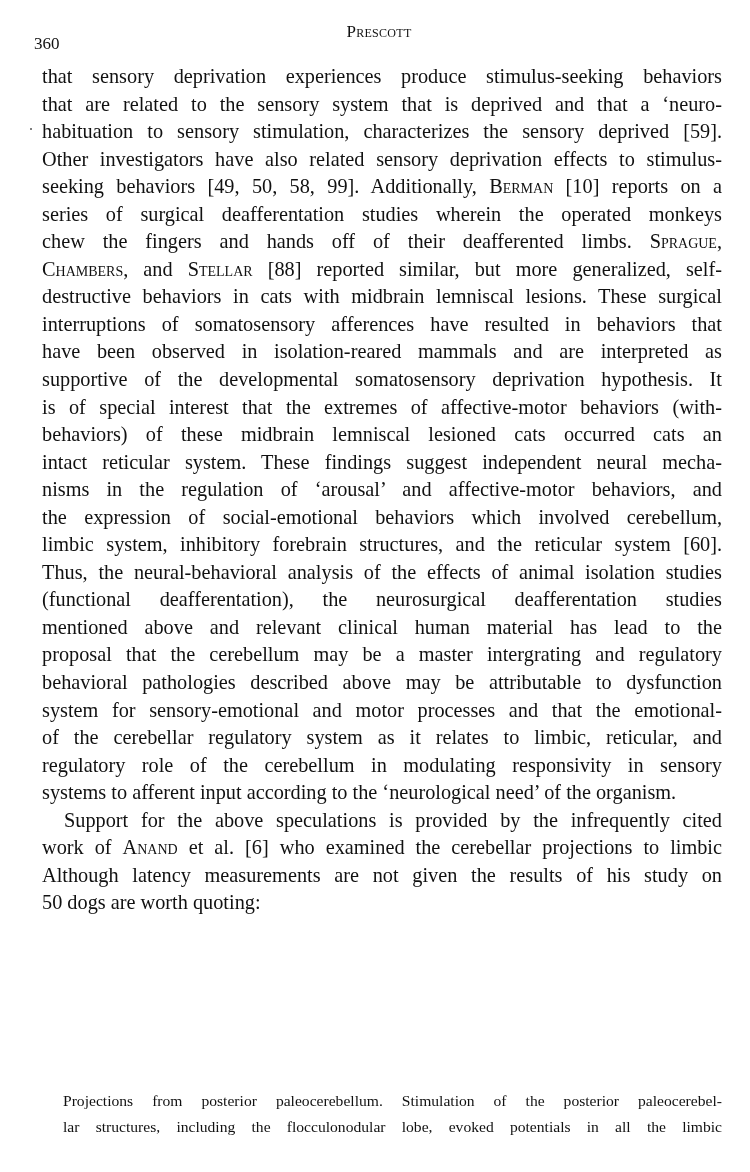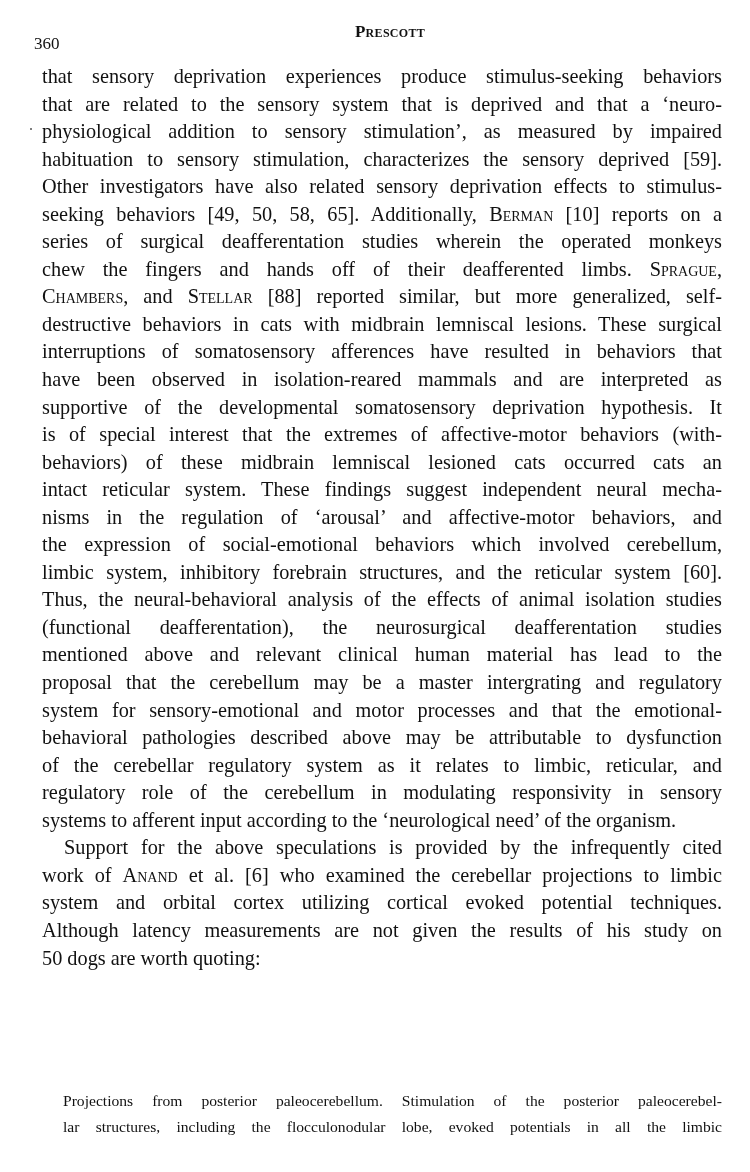--- a/index.html
+++ b/index.html
@@ -1,21 +1,21 @@
 <!DOCTYPE html>
 <html><head>
   <meta charset="utf-8">
   <style>
     html, body { margin: 0; padding: 0; background: #ffffff; }
     body { width: 750px; height: 1172px; position: relative; overflow: hidden;
            font-family: "Liberation Serif", "DejaVu Serif", serif; color: #111; }
     .running-head { position: absolute; top: 22px; left: 34px; width: 688px; height: 24px; }
     .page-num { position: absolute; left: 0; top: 12px; font-size: 17px; }
-    .head-title { position: absolute; left: 12px; width: 100%; text-align: center; top: 0;
-                  font-size: 17px; font-variant: small-caps; letter-spacing: 0.3px; font-weight: bold; }
+    .head-title { position: absolute; left: 1px; width: 100%; text-align: center; top: 0;
+                  font-size: 17px; font-variant: small-caps; letter-spacing: 0.3px; }
     .body-text { position: absolute; left: 34px; top: 63px; width: 688px; }
     .line { font-size: 20.3px; line-height: 27.55px; height: 27.55px; white-space: nowrap;
             text-align: justify; text-align-last: justify; overflow: visible; margin-left: 8px; }
     .line.last { text-align-last: left; }
     .line.indent { padding-left: 22px; box-sizing: border-box; }
     .sc { font-variant: small-caps; }
     .it { }
     .quote { position: absolute; left: 63px; top: 1088px; width: 659px; }
     .qline { font-size: 15.6px; line-height: 26px; height: 26px; white-space: nowrap;
              text-align: justify; text-align-last: justify; }
@@ -28,49 +28,47 @@
 <div class="running-head">
   <span class="page-num">360</span>
   <span class="head-title">Prescott</span>
 </div>
 
 <div class="stray-mark"></div>
 
 <div class="body-text">
   <div class="line">that sensory deprivation experiences produce stimulus-seeking behaviors</div>
   <div class="line">that are related to the sensory system that is deprived and that a ‘neuro-</div>
-  <div class="line">physiological addition to sensory stimulation’, as measured by impaired</div>
   <div class="line">habituation to sensory stimulation, characterizes the sensory deprived [59].</div>
   <div class="line">Other investigators have also related sensory deprivation effects to stimulus-</div>
-  <div class="line"><span>seeking behaviors [49, 50, 58, 65]. Additionally, </span><span class="sc">Berman</span><span> [10] reports on a</span></div>
+  <div class="line"><span>seeking behaviors [49, 50, 58, 99]. Additionally, </span><span class="sc">Berman</span><span> [10] reports on a</span></div>
   <div class="line">series of surgical deafferentation studies wherein the operated monkeys</div>
   <div class="line"><span>chew the fingers and hands off of their deafferented limbs. </span><span class="sc">Sprague</span><span>,</span></div>
   <div class="line"><span class="sc">Chambers</span><span>, and </span><span class="sc">Stellar</span><span> [88] reported similar, but more generalized, self-</span></div>
   <div class="line">destructive behaviors in cats with midbrain lemniscal lesions. These surgical</div>
   <div class="line">interruptions of somatosensory afferences have resulted in behaviors that</div>
   <div class="line">have been observed in isolation-reared mammals and are interpreted as</div>
   <div class="line">supportive of the developmental somatosensory deprivation hypothesis. It</div>
   <div class="line">is of special interest that the extremes of affective-motor behaviors (with-</div>
   <div class="line">behaviors) of these midbrain lemniscal lesioned cats occurred cats an</div>
   <div class="line">intact reticular system. These findings suggest independent neural mecha-</div>
   <div class="line">nisms in the regulation of ‘arousal’ and affective-motor behaviors, and</div>
   <div class="line">the expression of social-emotional behaviors which involved cerebellum,</div>
   <div class="line">limbic system, inhibitory forebrain structures, and the reticular system [60].</div>
   <div class="line">Thus, the neural-behavioral analysis of the effects of animal isolation studies</div>
   <div class="line">(functional deafferentation), the neurosurgical deafferentation studies</div>
   <div class="line">mentioned above and relevant clinical human material has lead to the</div>
   <div class="line">proposal that the cerebellum may be a master intergrating and regulatory</div>
+  <div class="line">behavioral pathologies described above may be attributable to dysfunction</div>
   <div class="line">system for sensory-emotional and motor processes and that the emotional-</div>
-  <div class="line">behavioral pathologies described above may be attributable to dysfunction</div>
   <div class="line">of the cerebellar regulatory system as it relates to limbic, reticular, and</div>
   <div class="line">regulatory role of the cerebellum in modulating responsivity in sensory</div>
   <div class="line last">systems to afferent input according to the ‘neurological need’ of the organism.</div>
   <div class="line indent">Support for the above speculations is provided by the infrequently cited</div>
   <div class="line"><span>work of </span><span class="sc">Anand</span><span> </span><span class="it">et al.</span><span> [6] who examined the cerebellar projections to limbic</span></div>
-  <div class="line">system and orbital cortex utilizing cortical evoked potential techniques.</div>
   <div class="line">Although latency measurements are not given the results of his study on</div>
   <div class="line last">50 dogs are worth quoting:</div>
 </div>
 
 <div class="quote">
   <div class="qline"><span class="it">Projections from posterior paleocerebellum.</span><span> Stimulation of the posterior paleocerebel-</span></div>
   <div class="qline">lar structures, including the flocculonodular lobe, evoked potentials in all the limbic</div>
 </div>
 
 </body></html>

